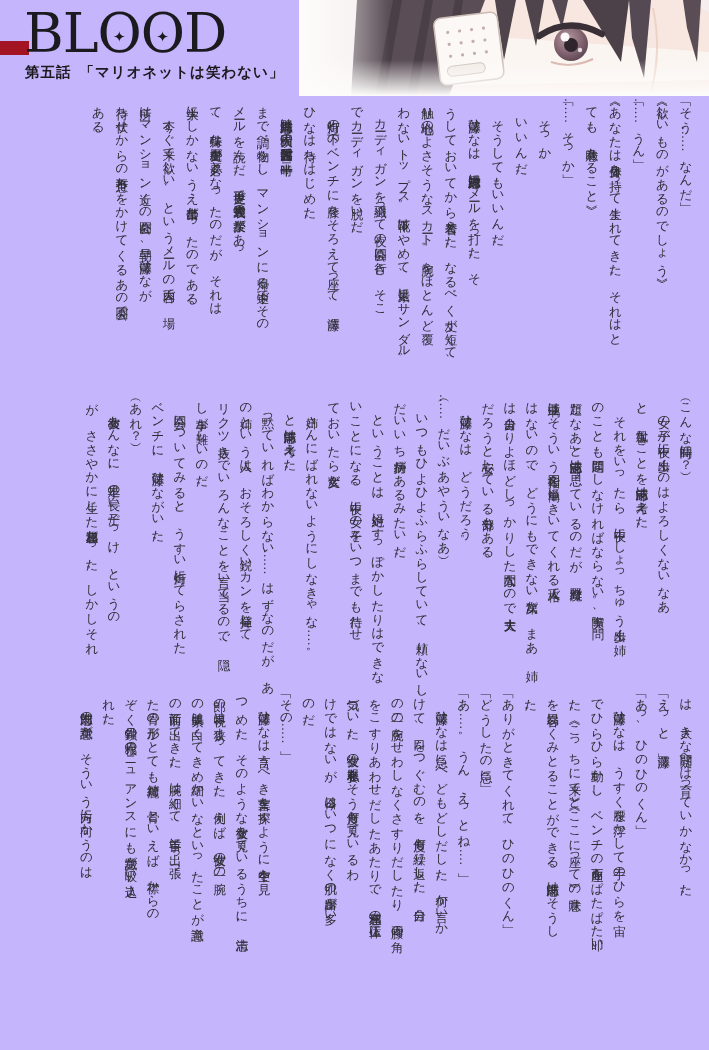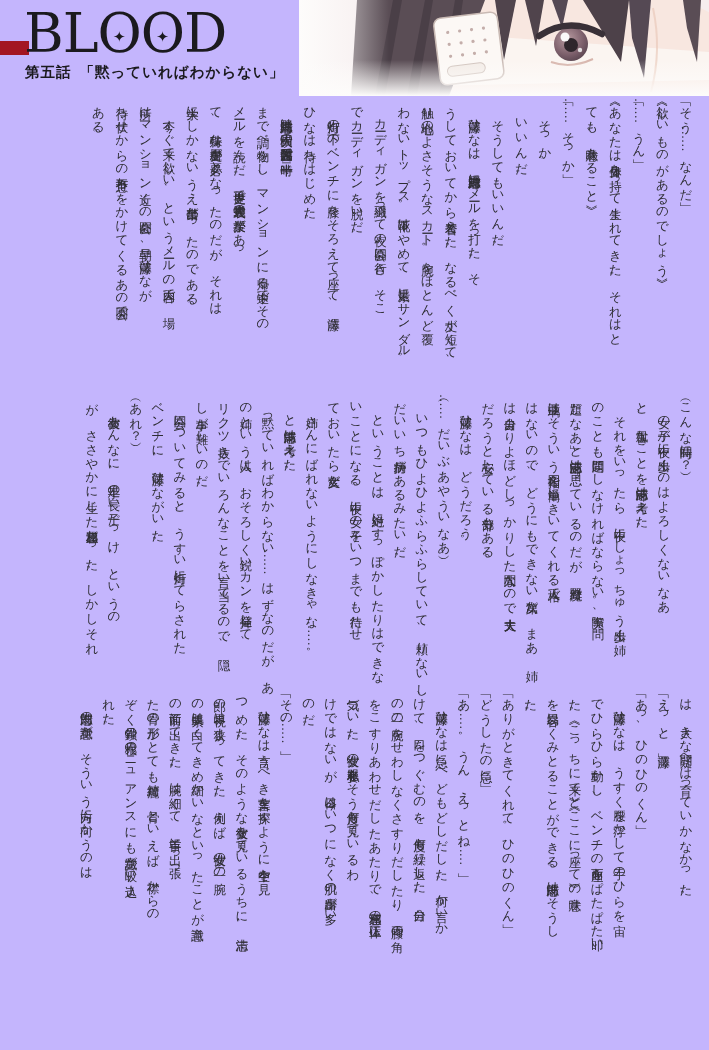--- a/index.html
+++ b/index.html
@@ -120,21 +120,21 @@
     <path d="M354,8 Q363,50 352,92" stroke="#e8c4b4" stroke-width="2" fill="none" opacity="0.6"></path>
 
     <rect width="90" height="96" fill="url(#gL)"></rect>
     <rect y="60" width="410" height="36" fill="url(#gB)"></rect>
   </svg>
 
   <div id="red-bar" style="background: rgb(163, 21, 34);"></div>
 
   <div id="logo"><span>B</span><span>L</span><span class="lo"><span>O</span><span class="star">✦</span></span><span class="lo"><span>O</span><span class="star">✦</span></span><span>D</span></div>
 
-  <div id="chapter"><span>第五話</span><span class="sp"></span><span>「黙っていればわからない」</span></div>
+  <div id="chapter"><span>第五話</span><span class="sp"></span><span>「マリオネットは笑わない」</span></div>
 
   <div id="band1" class="band">「そう……なんだ」
 《欲しいものがあるのでしょう》
 「……うん」
 《あなたは身体を持って生まれてきた。それはと
 ても、意味あること》
 「……そっか」
 　そっか。
 　いいんだ。
 　そうしてもいいんだ。

